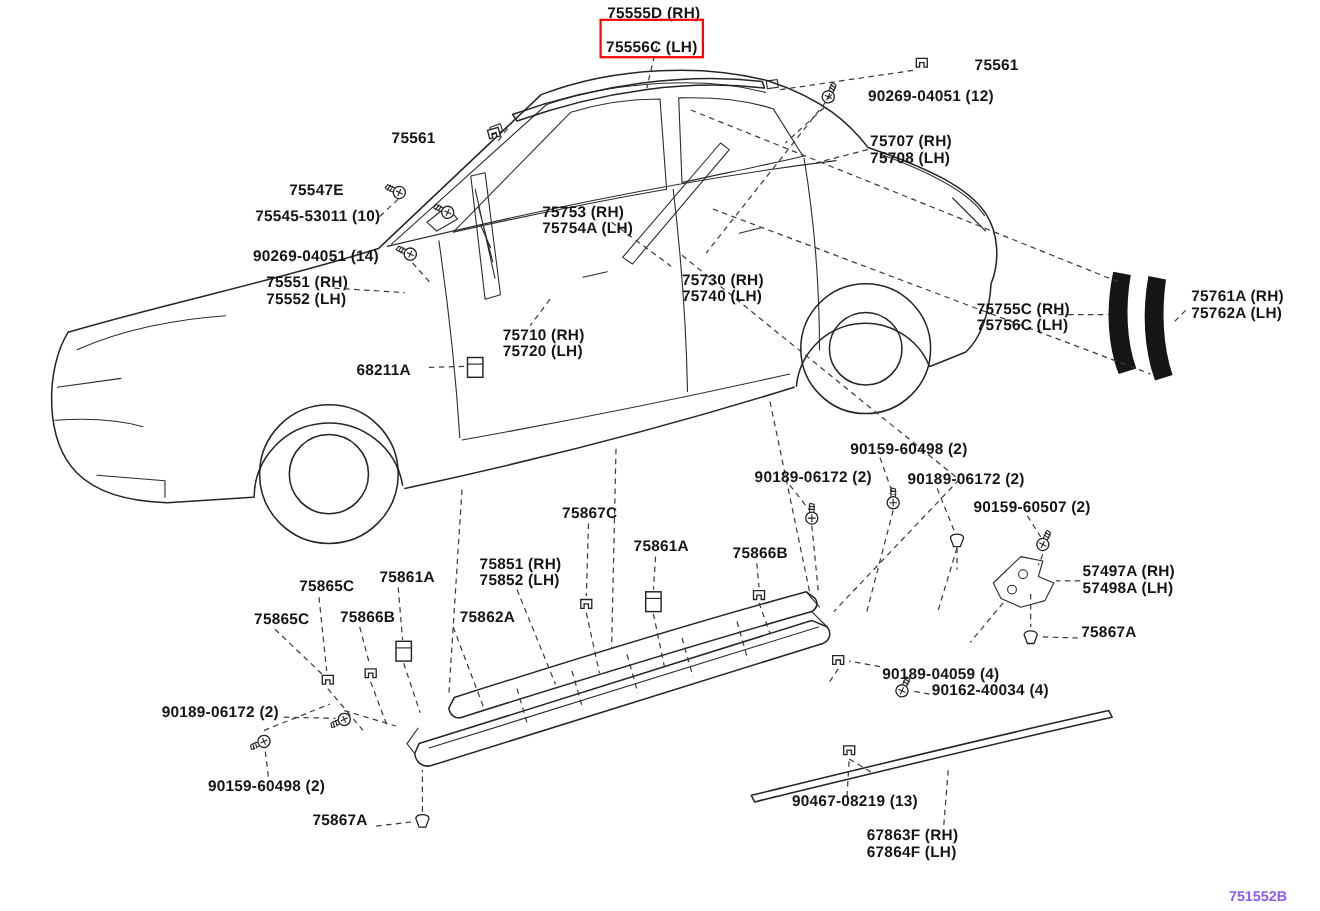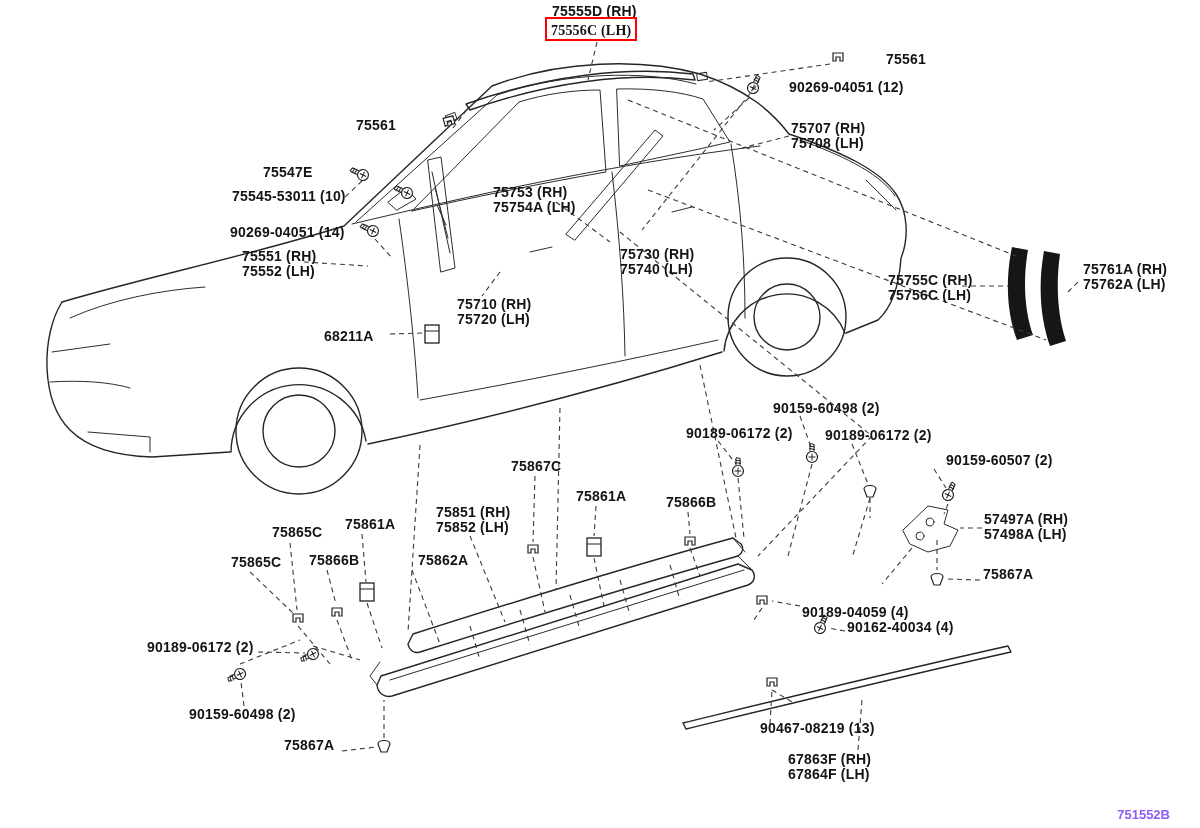--- a/index.html
+++ b/index.html
@@ -1,21 +1,21 @@
 <!DOCTYPE html>
 <html style="--highlight: #ff0000;"><head>
 <meta charset="utf-8">
 <style>
   * { margin:0; padding:0; box-sizing:border-box; }
   html,body { background:#ffffff; }
   body { width:1200px; height:828px; font-family:"Liberation Sans", sans-serif; }
   .stage { position:relative; width:1200px; height:828px; background:#fff; overflow:hidden; }
   svg.art { position:absolute; left:0; top:0; }
   .lbl { position:absolute; font-size:14px; font-weight:bold; color:#141414; white-space:nowrap; line-height:15px; letter-spacing:0.2px; }
-  .lbl.boxed { border:2px solid var(--highlight,#ff0000); padding:4px 4px 1px 4px;font-family:Liberation Serif, serif; }
+  .lbl.boxed { border:2px solid var(--highlight,#ff0000); padding:16px 4px 1px 4px; }
   .footer-id { position:absolute; right:30px; bottom:6px; font-size:13px; font-weight:bold; color:#8b5cf6; }
   .ln   { fill:none; stroke:#262626; stroke-width:1.4; stroke-linecap:round; stroke-linejoin:round; }
   .thin { fill:none; stroke:#2c2c2c; stroke-width:1;   stroke-linecap:round; stroke-linejoin:round; }
   .dashg path { fill:none; stroke:#3a3a3a; stroke-width:1.1; stroke-dasharray:5 4; }
   .fillb { fill:#161616; stroke:none; }
 </style>
 </head>
 <body>
 
 <div class="stage">
@@ -244,21 +244,21 @@
 
   <div class="lbl" style="left:457px; top:297px;">
     <div>75710 (RH)</div>
     <div>75720 (LH)</div>
   </div>
 
   <div class="lbl" style="left:324px; top:329px;">68211A</div>
   <div class="lbl" style="left:773px; top:401px;">90159-60498 (2)</div>
   <div class="lbl" style="left:686px; top:426px;">90189-06172 (2)</div>
   <div class="lbl" style="left:825px; top:428px;">90189-06172 (2)</div>
-  <div class="lbl" style="left:946px; top:453px;">90159-60507 (2)</div>
+  <div class="lbl" style="left:885px; top:453px;">90159-60507 (2)</div>
   <div class="lbl" style="left:511px; top:459px;text-align:right;">75867C</div>
   <div class="lbl" style="left:576px; top:489px;">75861A</div>
   <div class="lbl" style="left:666px; top:495px;">75866B</div>
 
   <div class="lbl" style="left:984px; top:512px;">
     <div>57497A (RH)</div>
     <div>57498A (LH)</div>
   </div>
 
   <div class="lbl" style="left:436px; top:505px;">
@@ -270,21 +270,21 @@
   <div class="lbl" style="left:345px; top:517px;">75861A</div>
   <div class="lbl" style="left:231px; top:555px;">75865C</div>
   <div class="lbl" style="left:309px; top:553px;">75866B</div>
   <div class="lbl" style="left:392px; top:553px;margin-left:26px;">75862A</div>
   <div class="lbl" style="left:983px; top:567px;">75867A</div>
   <div class="lbl" style="left:802px; top:593px;margin-top:12px;">90189-04059 (4)</div>
   <div class="lbl" style="left:847px; top:620px;">90162-40034 (4)</div>
   <div class="lbl" style="left:147px; top:640px;">90189-06172 (2)</div>
   <div class="lbl" style="left:189px; top:707px;">90159-60498 (2)</div>
   <div class="lbl" style="left:284px; top:738px;">75867A</div>
-  <div class="lbl" style="left:720px; top:721px;margin-left:40px;">90467-08219 (13)</div>
+  <div class="lbl" style="left:720px; top:721px;">90467-08219 (13)</div>
 
   <div class="lbl" style="left:788px; top:752px;">
     <div>67863F (RH)</div>
     <div>67864F (LH)</div>
   </div>
 
   <div class="footer-id">751552B</div>
 </div>
 
 </body></html>

